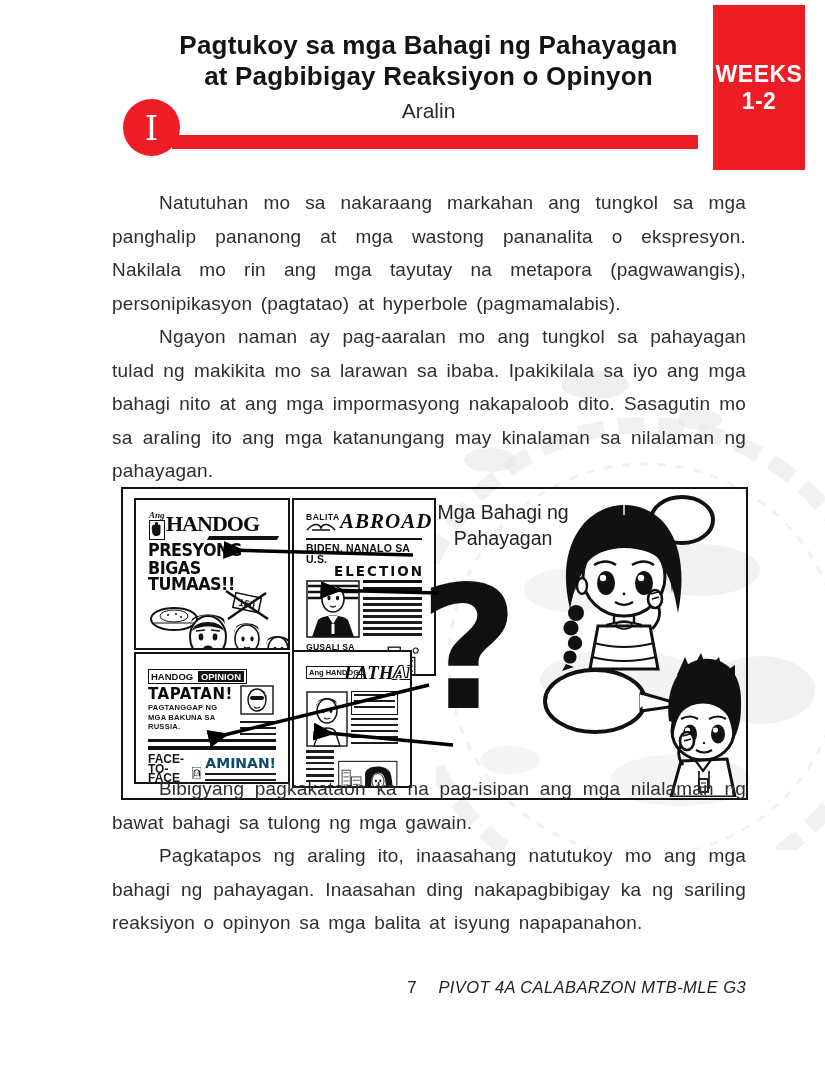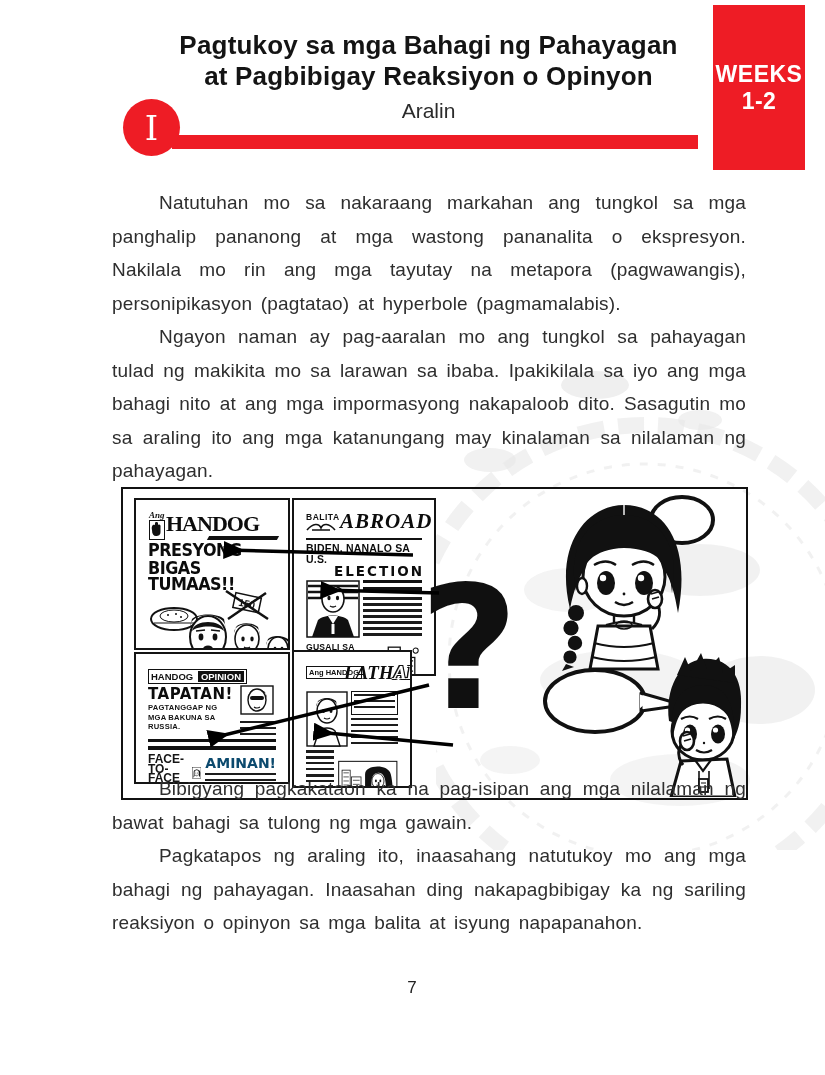--- a/index.html
+++ b/index.html
@@ -109,20 +109,24 @@
     <div>1-2</div>
   </div>
 
   <div class="bodytext" style="top:186px">
     <p>Natutuhan mo sa nakaraang markahan ang tungkol sa mga panghalip pananong at mga wastong pananalita o ekspresyon. Nakilala mo rin ang mga tayutay na metapora (pagwawangis), personipikasyon (pagtatao) at hyperbole (pagmamalabis).</p>
     <p>Ngayon naman ay pag-aaralan mo ang tungkol sa pahayagan tulad ng makikita mo sa larawan sa ibaba. Ipakikilala sa iyo ang mga bahagi nito at ang mga impormasyong nakapaloob dito. Sasagutin mo sa araling ito ang mga katanungang may kinalaman sa nilalaman ng pahayagan.</p>
   </div>
 
   <div class="figure-box">
 
+    <div class="caption">
+      <div>Mga Bahagi ng</div>
+      <div>Pahayagan</div>
+    </div>
 
     <div class="qmark">?</div>
 
     <div class="newspaper">
 
       <div class="np-panel np-tl">
         <div class="masthead-row">
           <span class="ang-script">Ang</span>
           <span class="fist-box">
             <svg width="12" height="16" viewBox="0 0 12 16">
@@ -381,15 +385,16 @@
     </svg>
   </div>
 
   <div class="bodytext" style="top:772px">
     <p>Bibigyang pagkakataon ka na pag-isipan ang mga nilalaman ng bawat bahagi sa tulong ng mga gawain.</p>
     <p>Pagkatapos ng araling ito, inaasahang natutukoy mo ang mga bahagi ng pahayagan. Inaasahan ding nakapagbibigay ka ng sariling reaksiyon o opinyon sa mga balita at isyung napapanahon.</p>
   </div>
 
   <div class="footer">
     <div class="pagenum">7</div>
+    <div class="edition">PIVOT 4A CALABARZON MTB-MLE  G3</div>
   </div>
 
 </div>
 
 </body></html>

